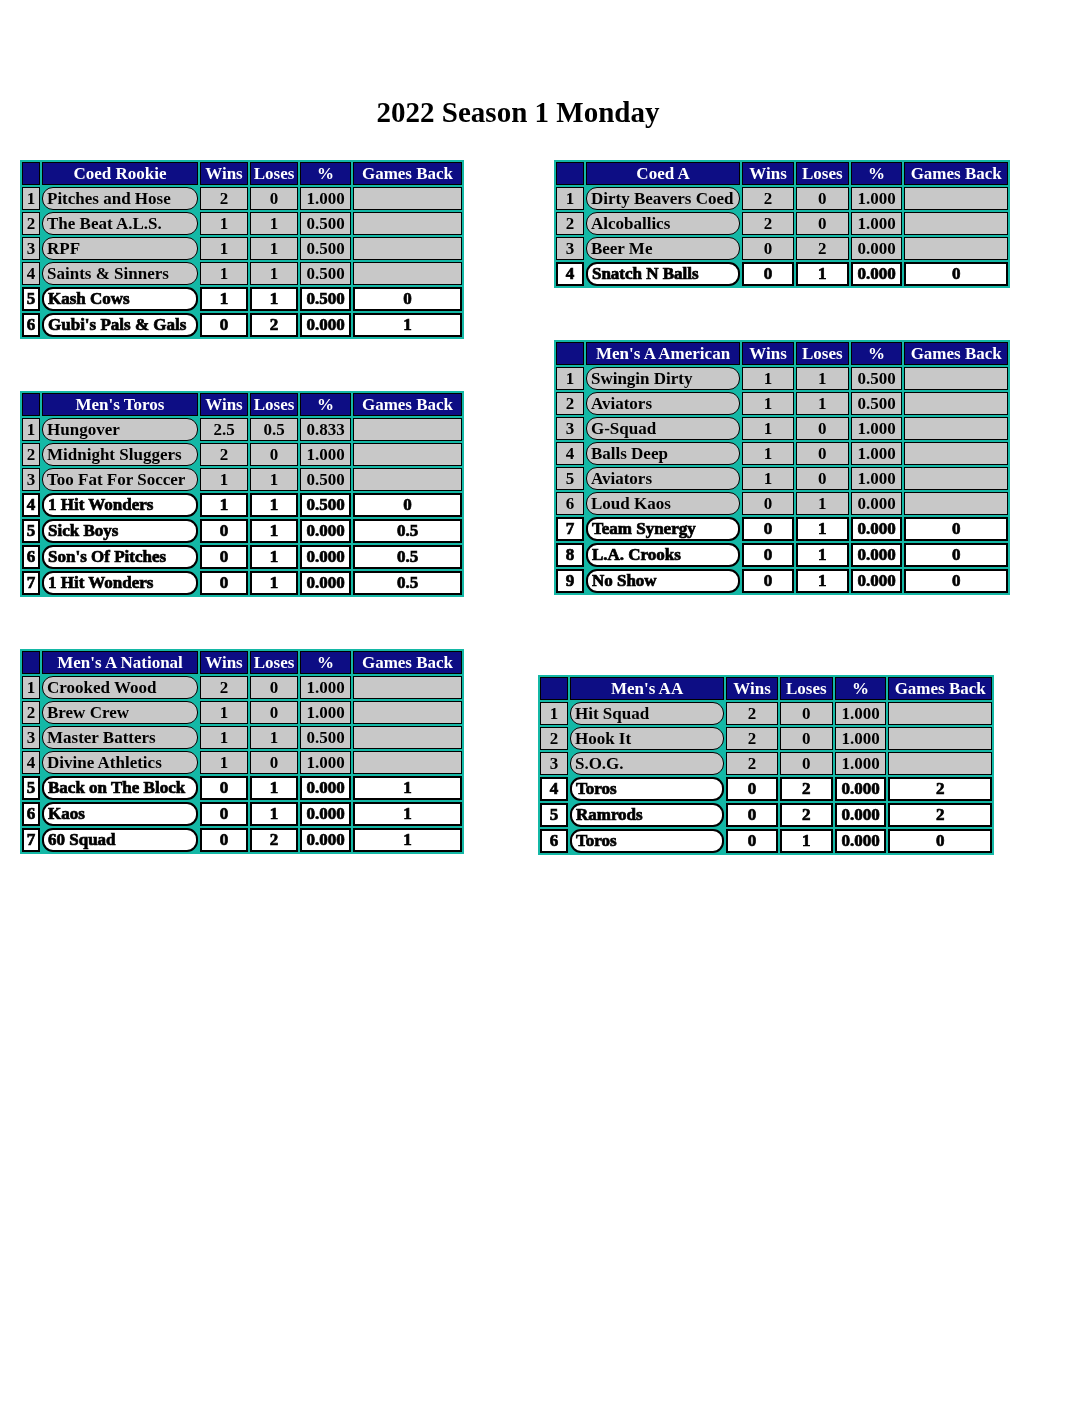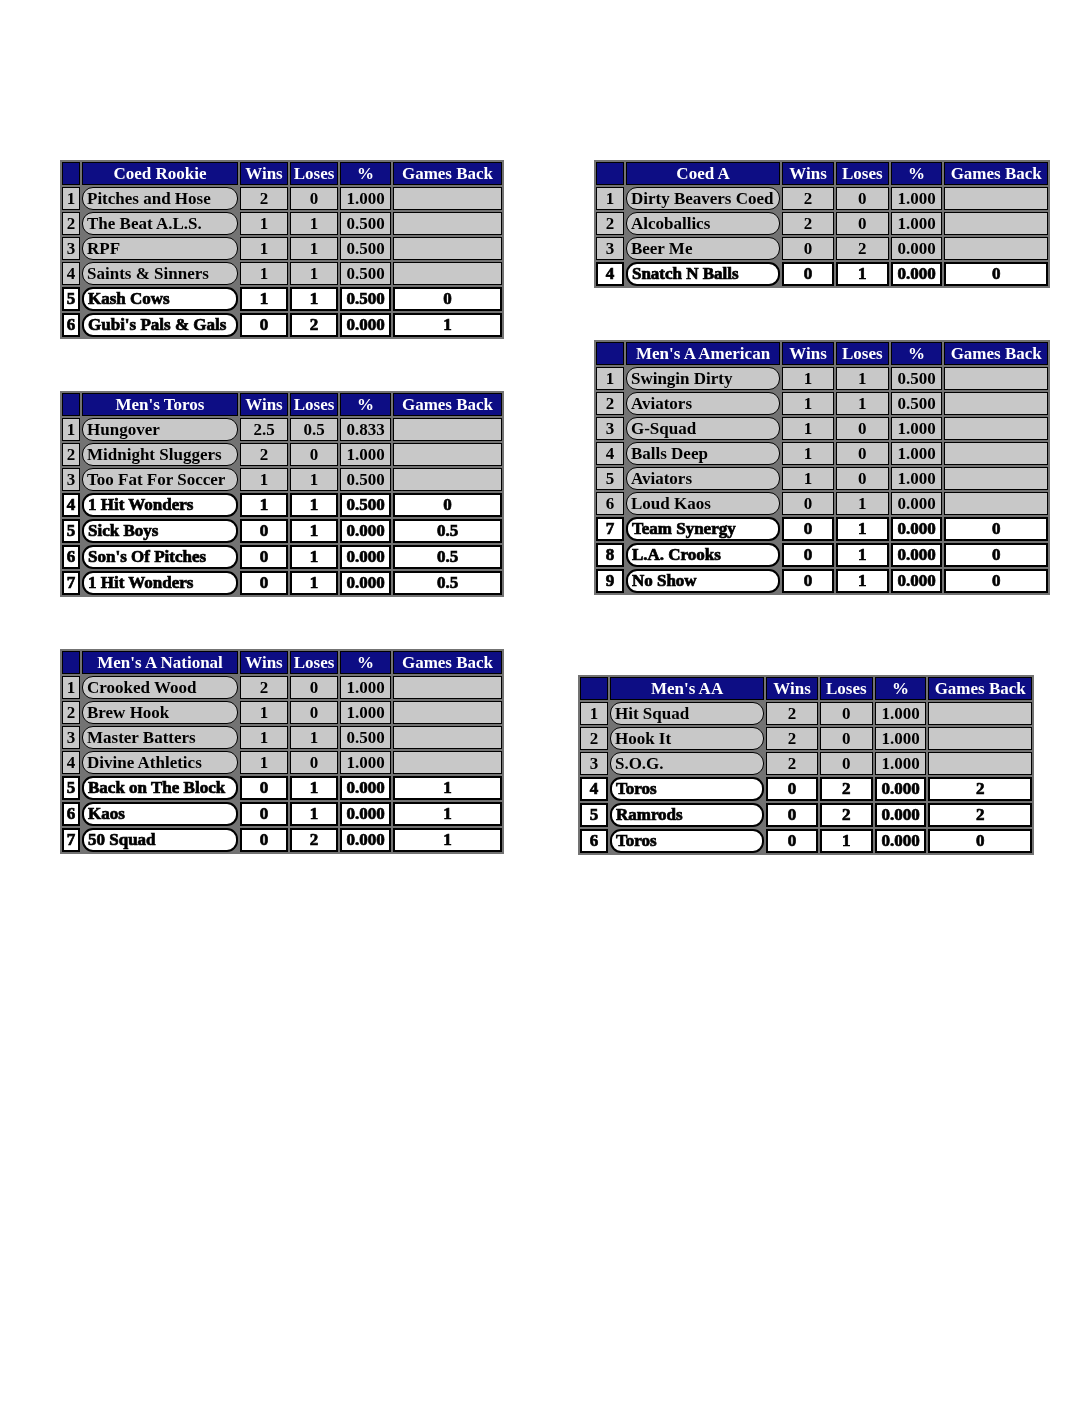--- a/index.html
+++ b/index.html
@@ -16,22 +16,21 @@
     text-align:center;
     font-size:29px;
     font-weight:bold;
     color:#000000;
   }
   .standings { position:absolute; }
   .standings table {
     border-collapse:separate;
     border-spacing:2px;
     table-layout:fixed;
-    background:#737373;
-    margin-left:40px;
+    background:#14b8a6;
   }
   .left  table { width:444px; }
   .right table { width:456px; }
   th, td {
     box-sizing:border-box;
     border:1px solid #000000;
     height:23px;
     line-height:20px;
     font-size:17px;
     font-weight:bold;
@@ -65,20 +64,21 @@
   #t1 { left:554px; top:160px; }
   #t2 { left:20px;  top:391px; }
   #t3 { left:554px; top:340px; }
   #t4 { left:20px;  top:649px; }
   #t5 { left:538px; top:675px; }
 </style>
 </head>
 <body>
 
 <div class="page">
+  <div class="doc-title">2022 Season 1 Monday</div>
 
   <div id="t0" class="standings left">
       <table>
         <thead>
           <tr>
             <th class="rank"></th>
             <th class="name">Coed Rookie</th>
             <th class="wins">Wins</th>
             <th class="loses">Loses</th>
             <th class="pct">%</th>
@@ -361,21 +361,21 @@
           <tr class="norm">
             <td class="rank">1</td>
             <td class="name">Crooked Wood</td>
             <td class="stat">2</td>
             <td class="stat">0</td>
             <td class="stat">1.000</td>
             <td class="stat"></td>
           </tr>
           <tr class="norm">
             <td class="rank">2</td>
-            <td class="name">Brew Hook</td>
+            <td class="name">Brew Crew</td>
             <td class="stat">1</td>
             <td class="stat">0</td>
             <td class="stat">1.000</td>
             <td class="stat"></td>
           </tr>
           <tr class="norm">
             <td class="rank">3</td>
             <td class="name">Master Batters</td>
             <td class="stat">1</td>
             <td class="stat">1</td>
@@ -401,21 +401,21 @@
           <tr class="hl">
             <td class="rank">6</td>
             <td class="name">Kaos</td>
             <td class="stat">0</td>
             <td class="stat">1</td>
             <td class="stat">0.000</td>
             <td class="stat">1</td>
           </tr>
           <tr class="hl">
             <td class="rank">7</td>
-            <td class="name">50 Squad</td>
+            <td class="name">60 Squad</td>
             <td class="stat">0</td>
             <td class="stat">2</td>
             <td class="stat">0.000</td>
             <td class="stat">1</td>
           </tr>
         </tbody>
       </table>
     </div>
   <div id="t5" class="standings right">
       <table>

